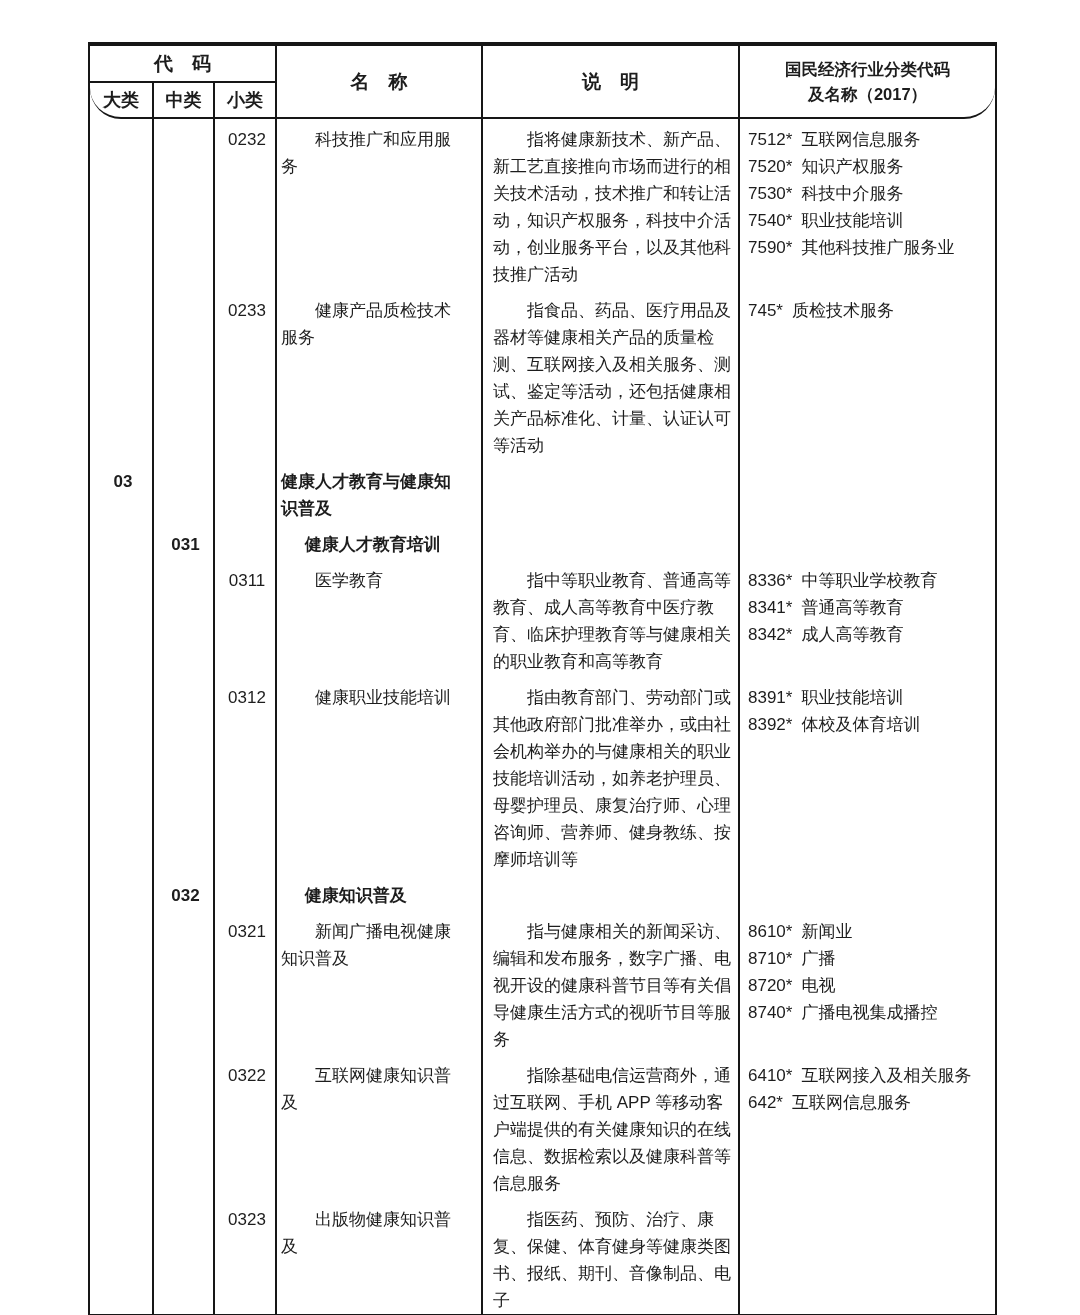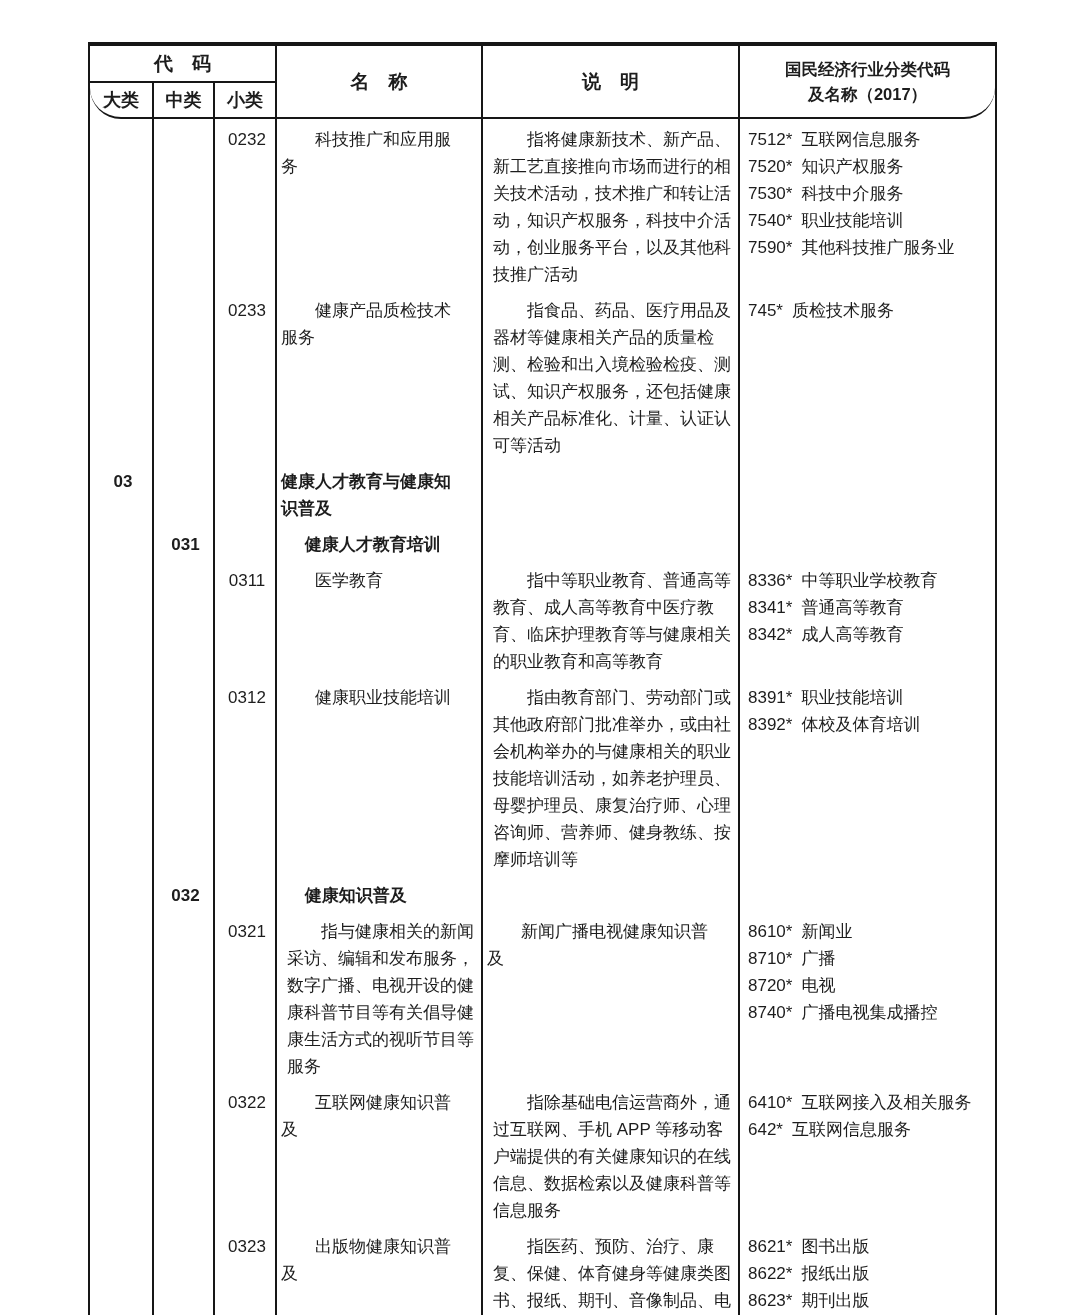--- a/index.html
+++ b/index.html
@@ -81,21 +81,21 @@
         <div class="industry-entry"><span class="icode">7512*</span><span class="iname">互联网信息服务</span></div>
         <div class="industry-entry"><span class="icode">7520*</span><span class="iname">知识产权服务</span></div>
         <div class="industry-entry"><span class="icode">7530*</span><span class="iname">科技中介服务</span></div>
         <div class="industry-entry"><span class="icode">7540*</span><span class="iname">职业技能培训</span></div>
         <div class="industry-entry"><span class="icode">7590*</span><span class="iname">其他科技推广服务业</span></div>
       </div>
       <div class="c code"></div>
       <div class="c code"></div>
       <div class="c code">0233</div>
       <div class="c name item">健康产品质检技术服务</div>
-      <div class="c desc">指食品、药品、医疗用品及器材等健康相关产品的质量检测、检验和出入境检验检疫、测试、知识产权服务，还包括健康相关产品标准化、计量、认证认可等活动</div>
+      <div class="c desc">指食品、药品、医疗用品及器材等健康相关产品的质量检测、互联网接入及相关服务、测试、鉴定等活动，还包括健康相关产品标准化、计量、认证认可等活动</div>
       <div class="c industry last">
         <div class="industry-entry"><span class="icode">745*</span><span class="iname">质检技术服务</span></div>
       </div>
       <div class="c code b">03</div>
       <div class="c code b"></div>
       <div class="c code"></div>
       <div class="c name major">健康人才教育与健康知识普及</div>
       <div class="c desc"></div>
       <div class="c industry last"></div>
       <div class="c code b"></div>
@@ -125,41 +125,36 @@
       </div>
       <div class="c code b"></div>
       <div class="c code b">032</div>
       <div class="c code"></div>
       <div class="c name sub">健康知识普及</div>
       <div class="c desc"></div>
       <div class="c industry last"></div>
       <div class="c code"></div>
       <div class="c code"></div>
       <div class="c code">0321</div>
+      <div class="c name item">新闻广播电视健康知识普及</div>
       <div class="c desc">指与健康相关的新闻采访、编辑和发布服务，数字广播、电视开设的健康科普节目等有关倡导健康生活方式的视听节目等服务</div>
-      <div class="c name item">新闻广播电视健康知识普及</div>
       <div class="c industry last">
         <div class="industry-entry"><span class="icode">8610*</span><span class="iname">新闻业</span></div>
         <div class="industry-entry"><span class="icode">8710*</span><span class="iname">广播</span></div>
         <div class="industry-entry"><span class="icode">8720*</span><span class="iname">电视</span></div>
         <div class="industry-entry"><span class="icode">8740*</span><span class="iname">广播电视集成播控</span></div>
       </div>
       <div class="c code"></div>
       <div class="c code"></div>
       <div class="c code">0322</div>
       <div class="c name item">互联网健康知识普及</div>
       <div class="c desc">指除基础电信运营商外，通过互联网、手机 APP 等移动客户端提供的有关健康知识的在线信息、数据检索以及健康科普等信息服务</div>
       <div class="c industry last">
         <div class="industry-entry"><span class="icode">6410*</span><span class="iname">互联网接入及相关服务</span></div>
         <div class="industry-entry"><span class="icode">642*</span><span class="iname">互联网信息服务</span></div>
       </div>
       <div class="c code"></div>
       <div class="c code"></div>
       <div class="c code">0323</div>
       <div class="c name item">出版物健康知识普及</div>
       <div class="c desc">指医药、预防、治疗、康复、保健、体育健身等健康类图书、报纸、期刊、音像制品、电子</div>
-      <div class="c industry last">
-        <div class="industry-entry"><span class="icode">8621*</span><span class="iname">图书出版</span></div>
-        <div class="industry-entry"><span class="icode">8622*</span><span class="iname">报纸出版</span></div>
-        <div class="industry-entry"><span class="icode">8623*</span><span class="iname">期刊出版</span></div>
-      </div>
     </div>
 </div>
 
 </body></html>

